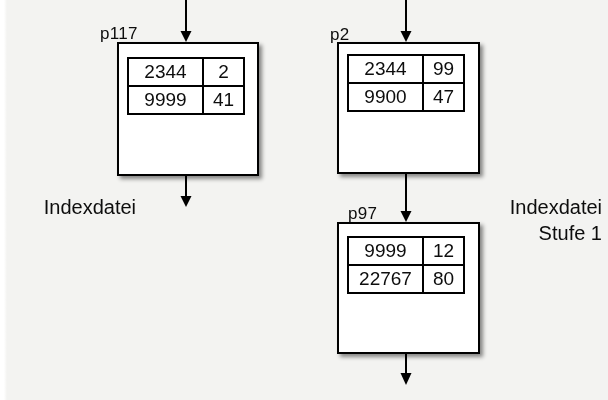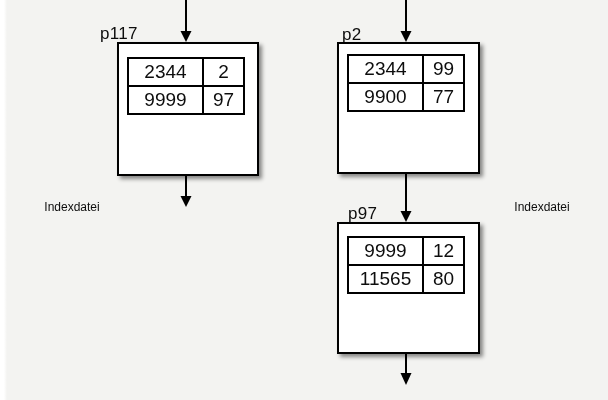--- a/index.html
+++ b/index.html
@@ -41,22 +41,22 @@
     vertical-align: middle;
     font-size: 19px;
     padding: 0;
     height: 26px;
     background: #ffffff;
   }
   table.idx td.k { width: 73px; }
   table.idx td.v { width: 39px; }
   .side-label {
     position: absolute;
-    text-align: center;
-    font-size: 12px;
+    text-align: right;
+    font-size: 20px;
     line-height: 26px;
   }
 </style>
 </head>
 <body>
 
 <div class="canvas">
 
   <div class="page-edge"></div>
 
@@ -86,58 +86,59 @@
   <div class="node-label" style="left:100px; top:24px;">p117</div>
   <div class="node-box" style="left:117px; top:42px; width:138px; height:130px;">
     <table class="idx" style="left:8px; top:13px;">
       <tbody>
           <tr>
         <td class="k">2344</td>
         <td class="v">2</td>
       </tr>
       <tr>
         <td class="k">9999</td>
-        <td class="v">97</td>
+        <td class="v">41</td>
       </tr>
     </tbody>
       </table>
   </div>
 
-  <div class="node-label" style="left:342px; top:25px;">p2</div>
+  <div class="node-label" style="left:330px; top:25px;">p2</div>
   <div class="node-box" style="left:337px; top:42px; width:139px; height:128px;">
     <table class="idx" style="left:8px; top:10px;">
       <tbody>
           <tr>
         <td class="k">2344</td>
         <td class="v">99</td>
       </tr>
       <tr>
         <td class="k">9900</td>
-        <td class="v">77</td>
+        <td class="v">47</td>
       </tr>
     </tbody>
       </table>
   </div>
 
   <div class="node-label" style="left:327px; top:204px;margin-left:21px;">p97</div>
   <div class="node-box" style="left:337px; top:222px; width:139px; height:128px;">
     <table class="idx" style="left:8px; top:12px;">
       <tbody>
           <tr>
         <td class="k">9999</td>
         <td class="v">12</td>
       </tr>
       <tr>
-        <td class="k">11565</td>
+        <td class="k">22767</td>
         <td class="v">80</td>
       </tr>
     </tbody>
       </table>
   </div>
 
   <div class="side-label" style="left:8px; top:194px; width:128px;">
     <div>Indexdatei</div>
   </div>
   <div class="side-label" style="left:482px; top:194px; width:120px;">
     <div>Indexdatei</div>
+    <div>Stufe 1</div>
   </div>
 
 </div>
 
 </body></html>

